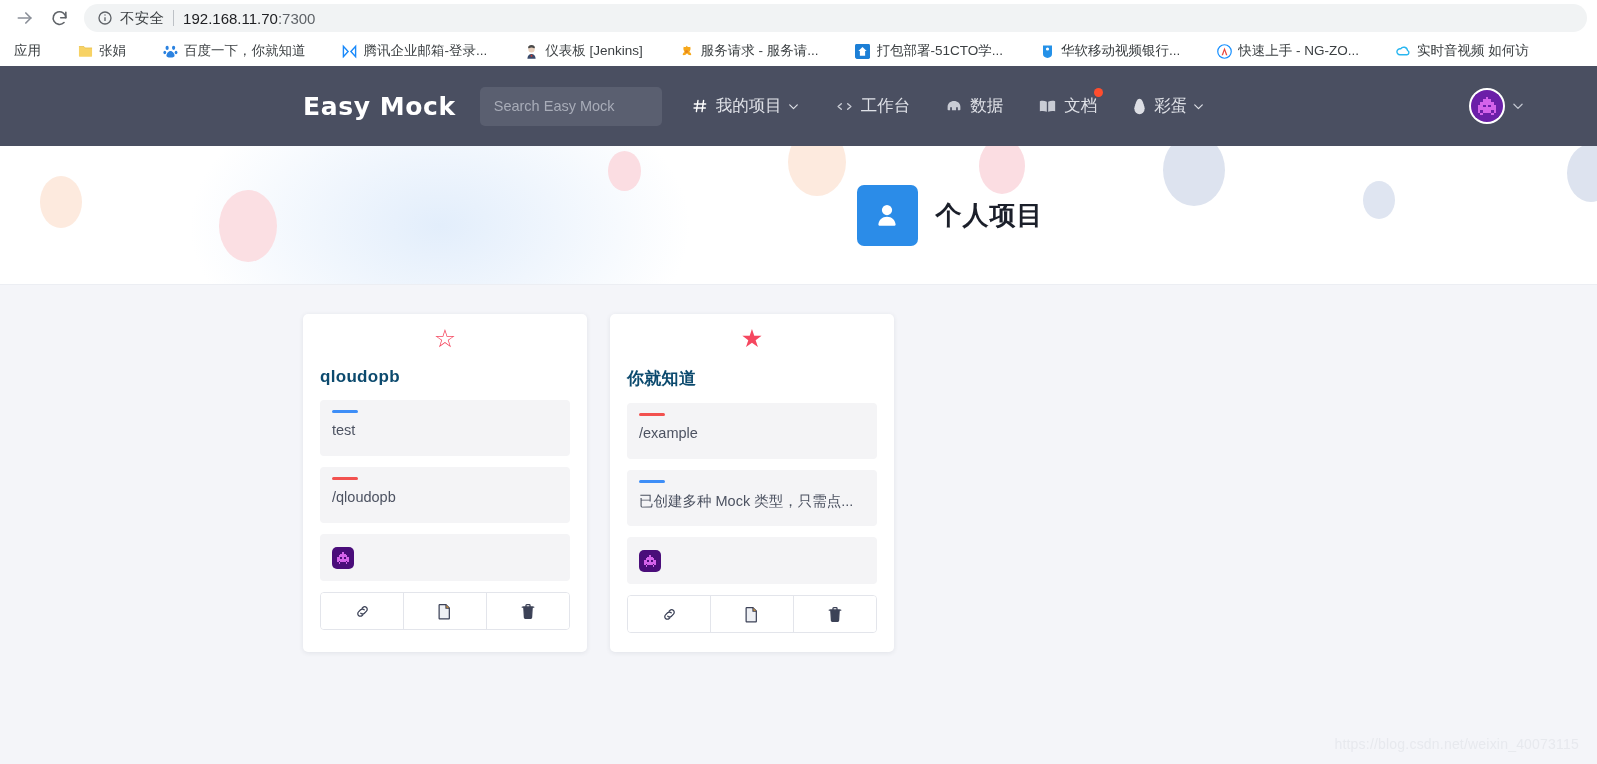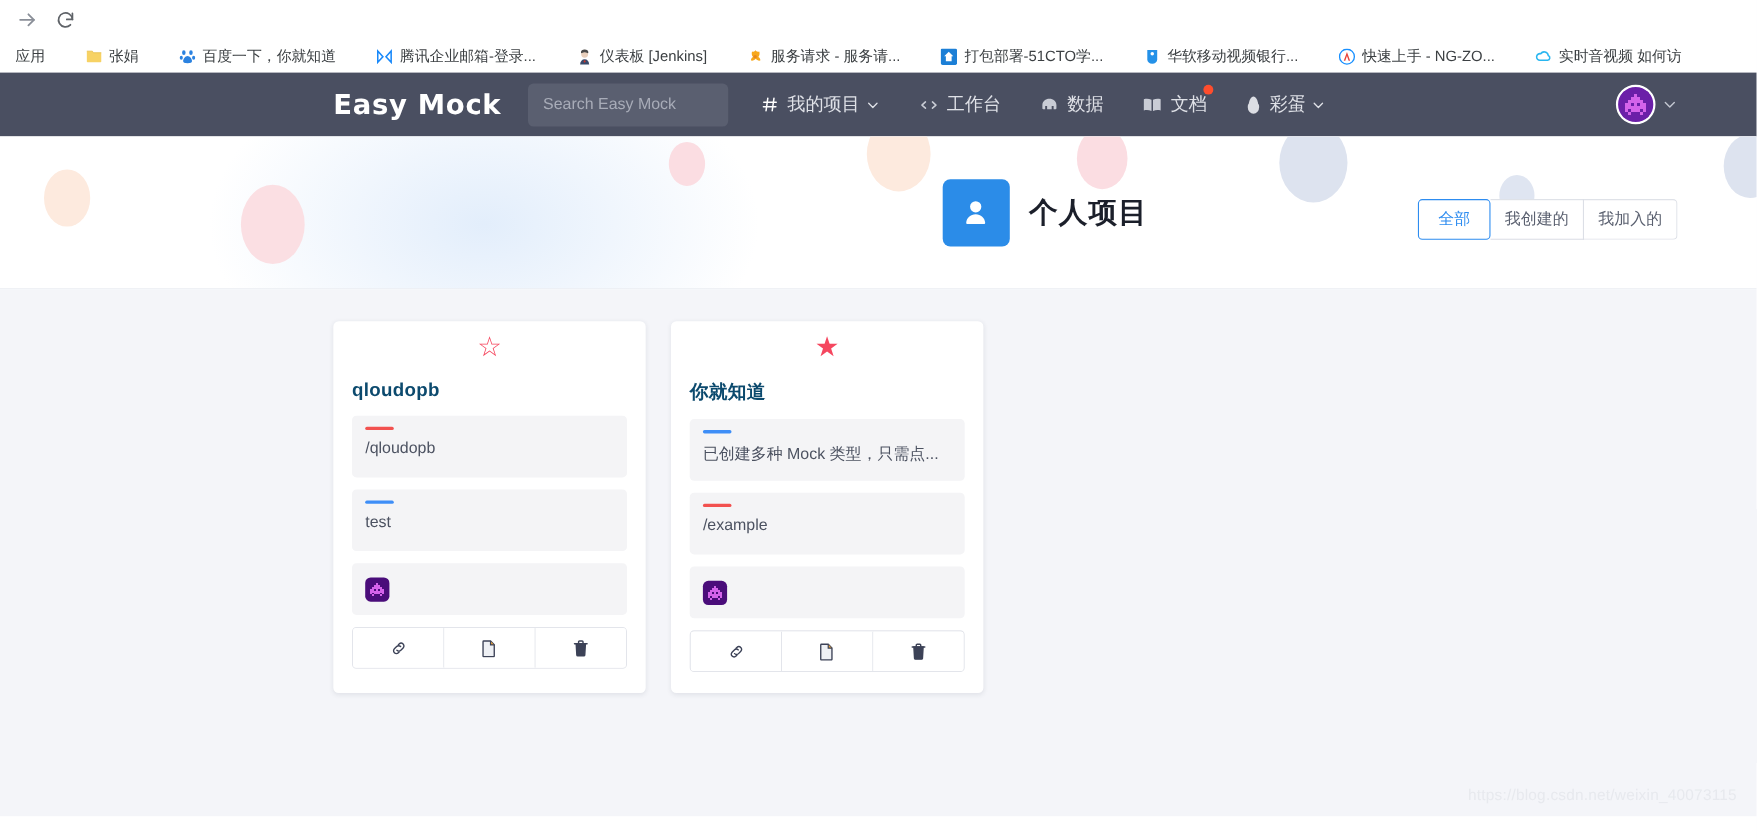--- a/index.html
+++ b/index.html
@@ -99,21 +99,21 @@
     width: 16px; height: 16px;
     flex: 0 0 auto;
     display: flex; align-items: center; justify-content: center;
     font-size: 12px; line-height: 1;
     border-radius: 2px;
     overflow: hidden;
   }
 
   
   .navbar {
-    height: 58px;
+    height: 80px;
     background: #4a4f61;
     display: flex;
     align-items: center;
     position: relative;
   }
   .brand {
     font-family: "DejaVu Sans", sans-serif;
     font-size: 25px;
     font-weight: 600;
     color: #ffffff;
@@ -364,20 +364,32 @@
           <polyline points="13 6 19 12 13 18"></polyline>
       </svg>
     </div>
     <div class="nav-btn">
       <svg width="19" height="19" viewBox="0 0 24 24" fill="none" stroke="#5f6368" stroke-width="2" stroke-linecap="round" stroke-linejoin="round">
         <path d="M20 11a8 8 0 1 0-2.3 6.1"></path>
           <polyline points="20 4 20 11 13.5 11"></polyline>
       </svg>
     </div>
 
+    <div class="omnibox">
+      <span class="omnibox-info">
+        <svg width="16" height="16" viewBox="0 0 24 24" fill="none" stroke="#5f6368" stroke-width="2">
+          <circle cx="12" cy="12" r="9"></circle>
+            <line x1="12" y1="11" x2="12" y2="16.5"></line>
+          <circle cx="12" cy="7.6" r="1.05" fill="#5f6368" stroke="none"></circle>
+        </svg>
+      </span>
+      <span class="omnibox-security">不安全</span>
+      <span class="omnibox-divider"></span>
+      <span class="omnibox-url"><span>192.168.11.70</span><span class="dim">:7300</span></span>
+    </div>
   </div>
 
   <div class="bookmarks-row">
     <div class="bm apps">
       <span class="bm-label">应用</span>
     </div>
 
     <div class="bm">
       <span class="bm-ico">
         <svg width="15" height="14" viewBox="0 0 16 14">
@@ -589,42 +601,37 @@
       <svg width="30" height="30" viewBox="0 0 24 24" fill="#ffffff">
         <circle cx="12" cy="8" r="4.1"></circle>
         <path d="M12 13.4c3.8 0 6.6 2.6 6.9 6.2a.8.8 0 0 1-.8.9H5.9a.8.8 0 0 1-.8-.9c.3-3.6 3.1-6.2 6.9-6.2z"></path>
       </svg>
     </div>
     <div>
       <div class="hero-title">个人项目</div>
     </div>
   </div>
 
-  <div class="filter-group">
-    <div class="filter-btn active">全部</div>
-    <div class="filter-btn">我创建的</div>
-    <div class="filter-btn">我加入的</div>
-  </div>
 </div>
 
 <div class="main">
   <div class="cards">
 
     <div class="card">
       <div class="card-star">☆</div>
       <div class="card-title">qloudopb</div>
 
       <div class="card-field">
+        <div class="field-bar blue"></div>
+        <div class="field-text">test</div>
+      </div>
+
+      <div class="card-field">
         <div class="field-bar red"></div>
         <div class="field-text">/qloudopb</div>
-      </div>
-
-      <div class="card-field">
-        <div class="field-bar blue"></div>
-        <div class="field-text">test</div>
       </div>
 
       <div class="card-members">
         <div class="member-chip">
           <svg width="16" height="16" viewBox="0 0 9 9" shape-rendering="crispEdges">
             <rect width="9" height="9" fill="#4a0d7a"></rect>
             <g fill="#d463ea">
               <rect x="4" y="1" width="1" height="1"></rect>
               <rect x="3" y="2" width="3" height="1"></rect>
               <rect x="2" y="3" width="5" height="1"></rect>
@@ -663,27 +670,27 @@
           </svg>
         </div>
       </div>
     </div>
 
     <div class="card">
       <div class="card-star">★</div>
       <div class="card-title">你就知道</div>
 
       <div class="card-field">
+        <div class="field-bar red"></div>
+        <div class="field-text">/example</div>
+      </div>
+
+      <div class="card-field">
         <div class="field-bar blue"></div>
         <div class="field-text">已创建多种 Mock 类型，只需点...</div>
-      </div>
-
-      <div class="card-field">
-        <div class="field-bar red"></div>
-        <div class="field-text">/example</div>
       </div>
 
       <div class="card-members">
         <div class="member-chip">
           <svg width="16" height="16" viewBox="0 0 9 9" shape-rendering="crispEdges">
             <rect width="9" height="9" fill="#4a0d7a"></rect>
             <g fill="#d463ea">
               <rect x="4" y="1" width="1" height="1"></rect>
               <rect x="3" y="2" width="3" height="1"></rect>
               <rect x="2" y="3" width="5" height="1"></rect>

